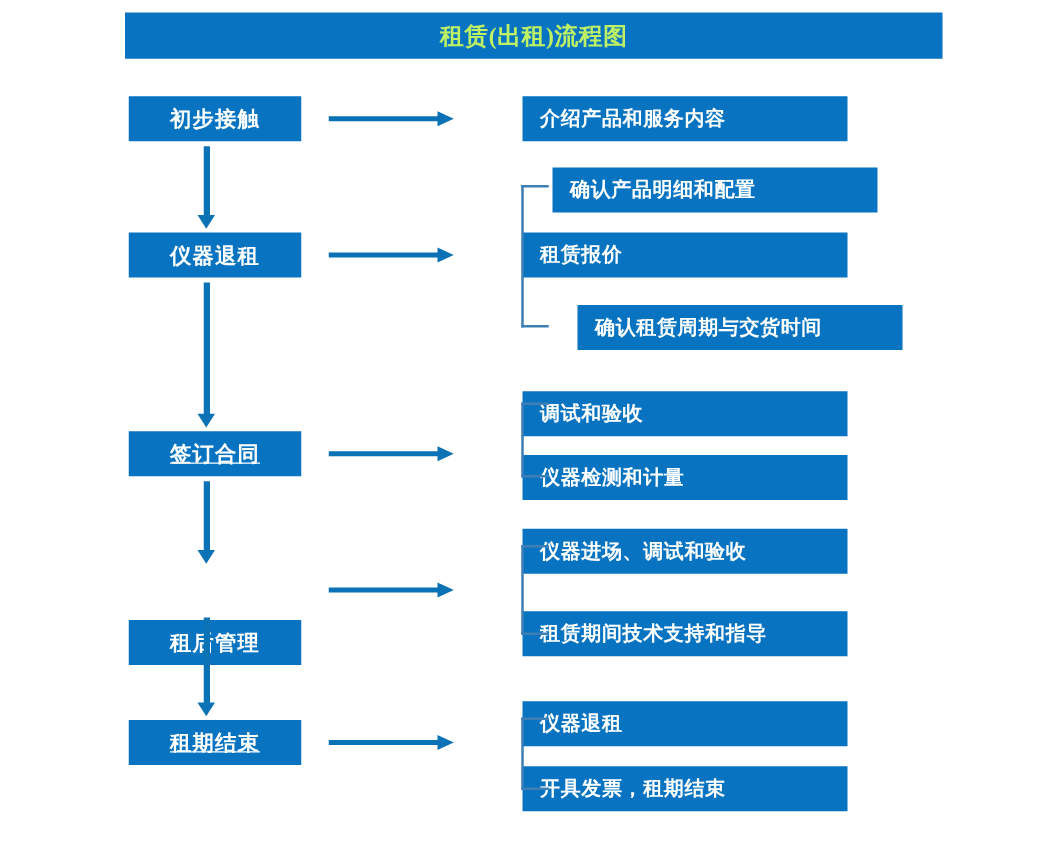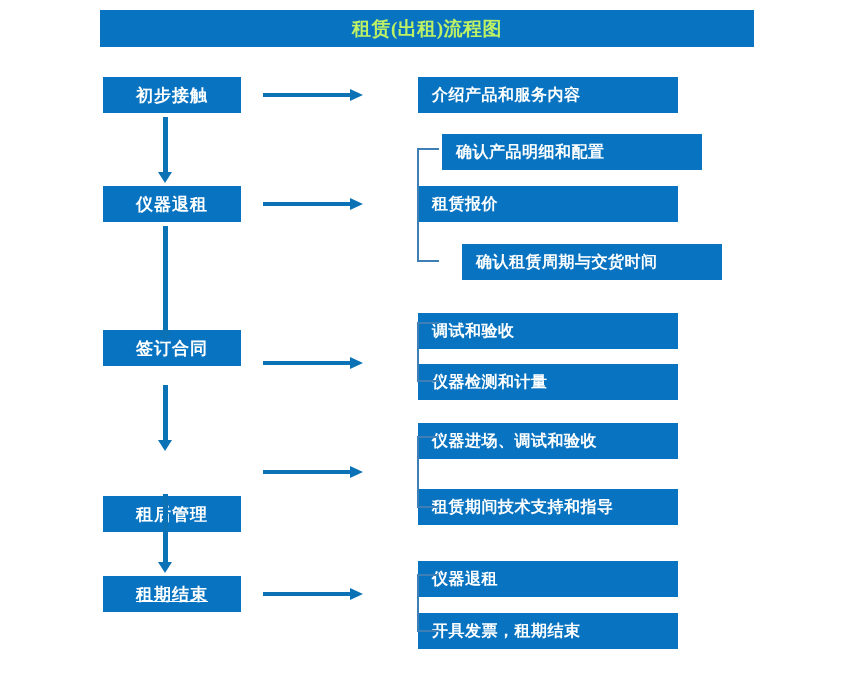--- a/index.html
+++ b/index.html
@@ -130,21 +130,21 @@
 </head>
 <body>
 
 <div id="canvas">
 
   <div class="title-bar">租赁(出租)流程图</div>
 
   <div id="stages">
       <div class="stage-box" style="top: 77px;">初步接触</div>
       <div class="stage-box" style="top: 186px;">仪器退租</div>
-      <div class="stage-box" style="top: 330px;">签订合同</div>
+      <div class="stage-box" style="top: 345px; text-decoration: underline;">签订合同</div>
       <div class="stage-box" style="top: 454px; margin-top: 42px;">租后管理</div>
       <div class="stage-box" style="top: 576px; text-decoration: underline;">租期结束</div>
     </div>
   <div id="details">
       <div class="detail-box" style="top: 77px;">介绍产品和服务内容</div>
       <div class="detail-box" style="top: 134px; margin-left: 24px;">确认产品明细和配置</div>
       <div class="detail-box" style="top: 186px;">租赁报价</div>
       <div class="detail-box" style="top: 244px; margin-left: 44px;">确认租赁周期与交货时间</div>
       <div class="detail-box" style="top: 313px;">调试和验收</div>
       <div class="detail-box" style="top: 364px;">仪器检测和计量</div>

